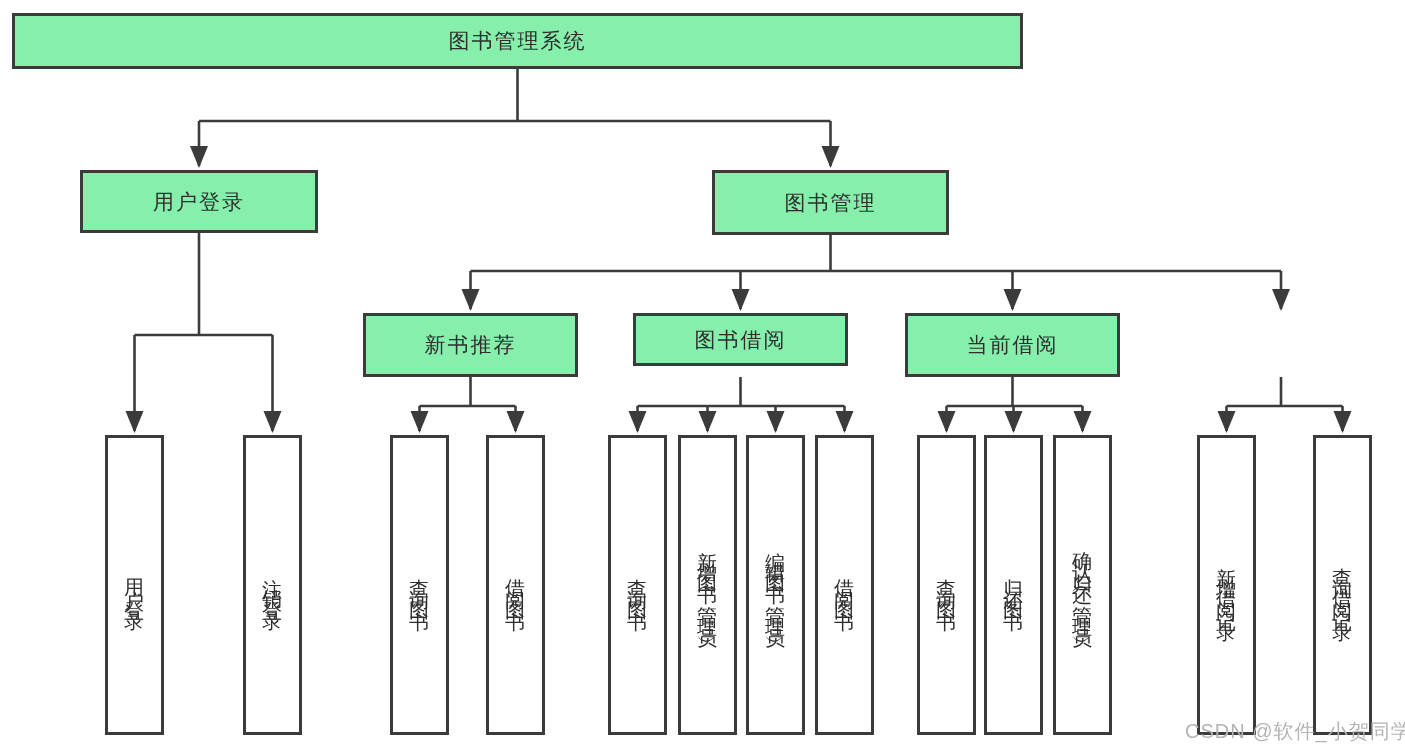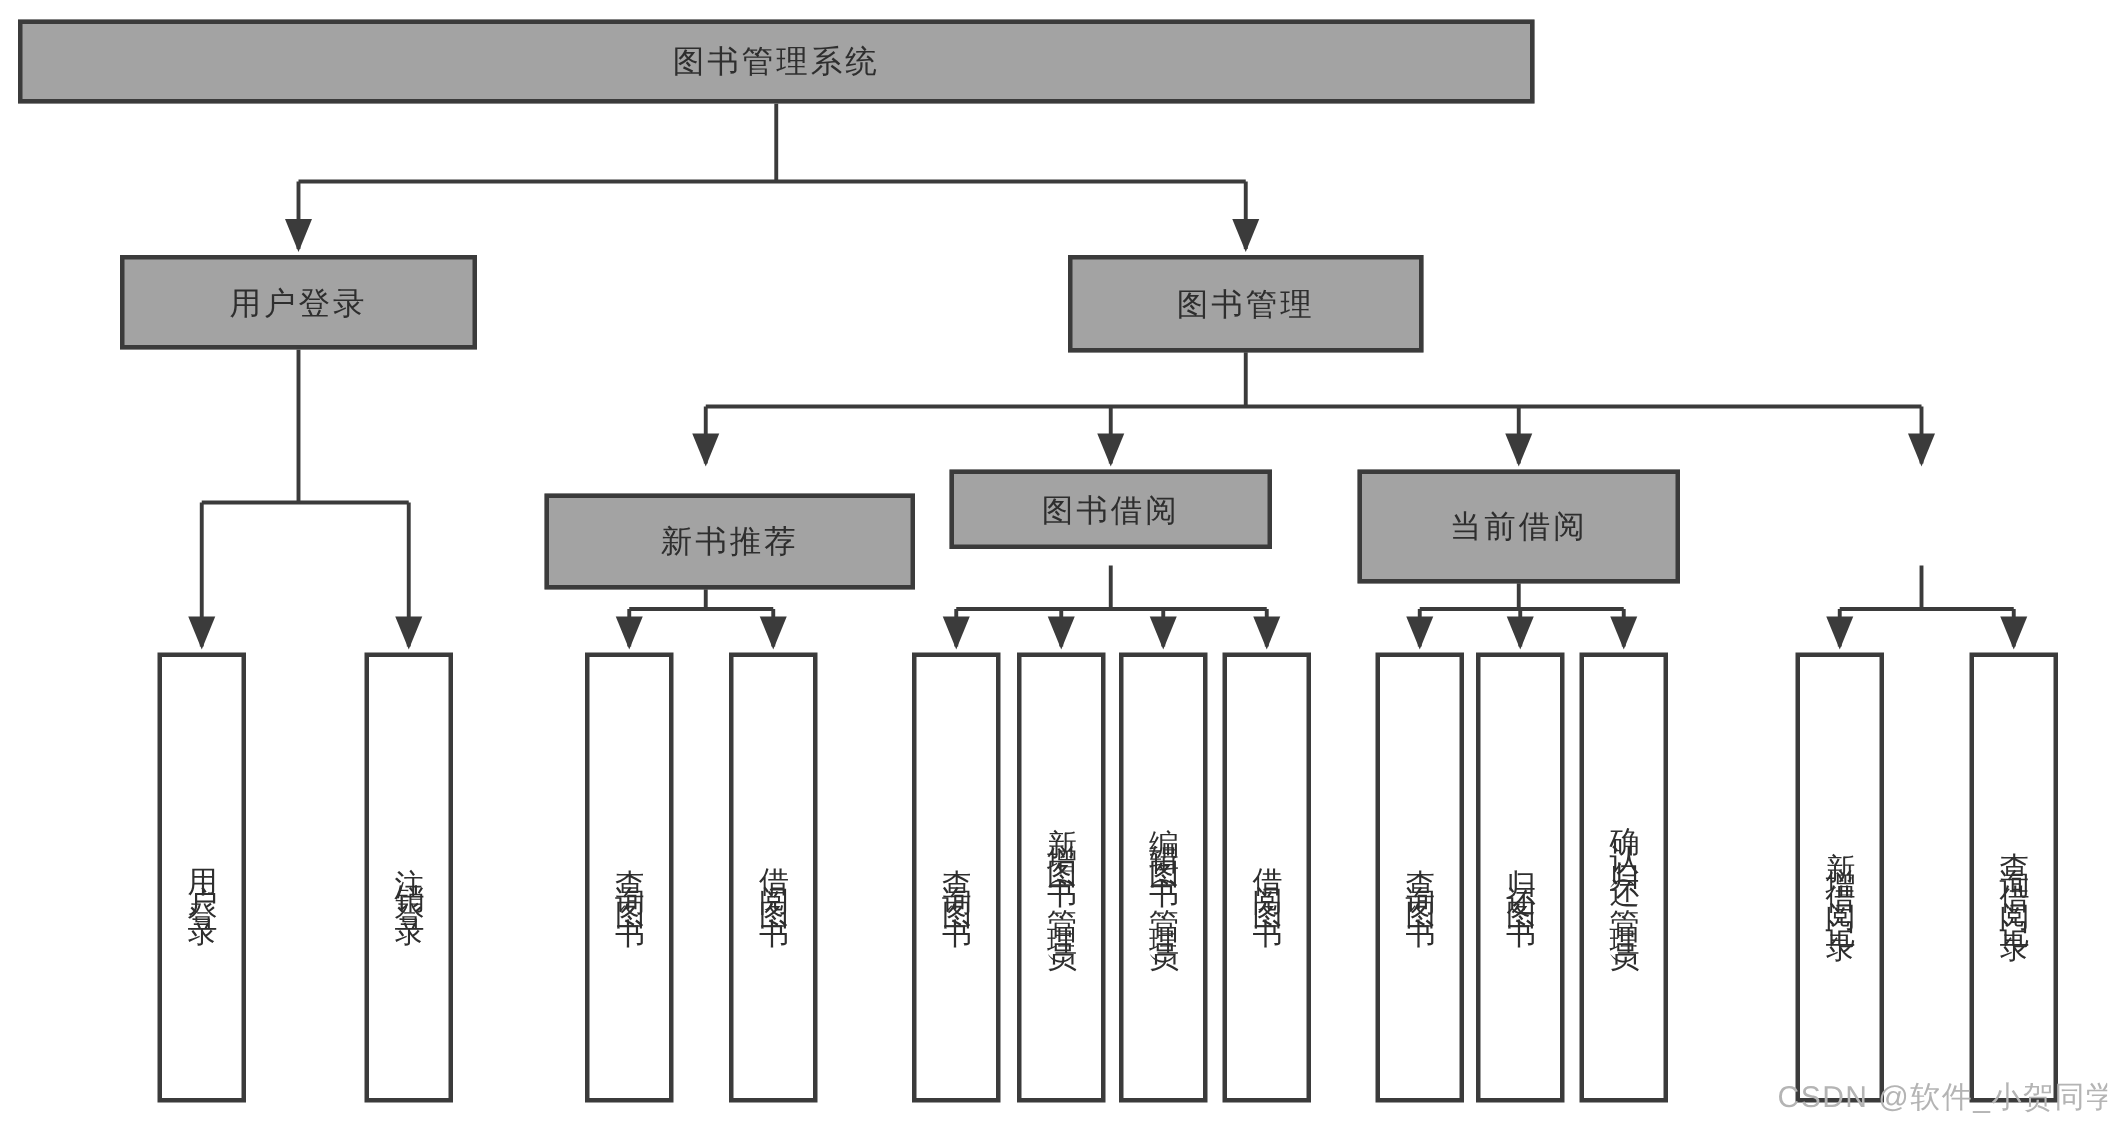--- a/index.html
+++ b/index.html
@@ -4,21 +4,21 @@
 <style>
   html, body { margin:0; padding:0; background:#ffffff; }
   .stage {
     position:relative; width:1405px; height:747px;
     background:#ffffff; overflow:hidden;
     font-family:"Liberation Sans", sans-serif;
   }
   svg.wires { position:absolute; left:0; top:0; width:1405px; height:747px; }
   .hbox {
     position:absolute; box-sizing:border-box;
-    border:3px solid #3b3b3b; background:#a3a3a3;
+    border:3px solid #3b3b3b; background:#86efac;
     display:flex; align-items:center; justify-content:center;
     font-size:21px; color:#2e2e2e; letter-spacing:2px;
     white-space:nowrap;
   }
   .vbox {
     position:absolute; top:435px; width:59px; height:300px;
     box-sizing:border-box; border:3px solid #3b3b3b; background:#ffffff;
     display:flex; align-items:center; justify-content:center;
   }
   .vtext {
@@ -85,23 +85,23 @@
       <path d="M1226.5 406 V431" marker-end="url(#arrow)"></path>
       <path d="M1342.5 406 V431" marker-end="url(#arrow)"></path>
     </g>
   </svg>
 
   <div class="hbox" style="left:12px; top:13px; width:1011px; height:56px">图书管理系统</div>
 
   <div class="hbox" style="left:80px; top:170px; width:238px; height:63px">用户登录</div>
   <div class="hbox" style="left:712px; top:170px; width:237px; height:65px">图书管理</div>
 
-  <div class="hbox" style="left:363px; top:329px; width:247px; height:64px">新书推荐</div>
+  <div class="hbox" style="left:363px; top:313px; width:215px; height:64px">新书推荐</div>
   <div class="hbox" style="left:633px; top:313px; width:215px; height:53px">图书借阅</div>
-  <div class="hbox" style="left:905px; top:313px; width:215px; height:76px">当前借阅</div>
+  <div class="hbox" style="left:905px; top:313px; width:215px; height:64px">当前借阅</div>
 
   <div class="vbox" style="left:105px">
     <span class="vtext">用户登录</span>
   </div>
   <div class="vbox" style="left:243px">
     <span class="vtext">注销登录</span>
   </div>
 
   <div class="vbox" style="left:390px">
     <span class="vtext">查询图书</span>

